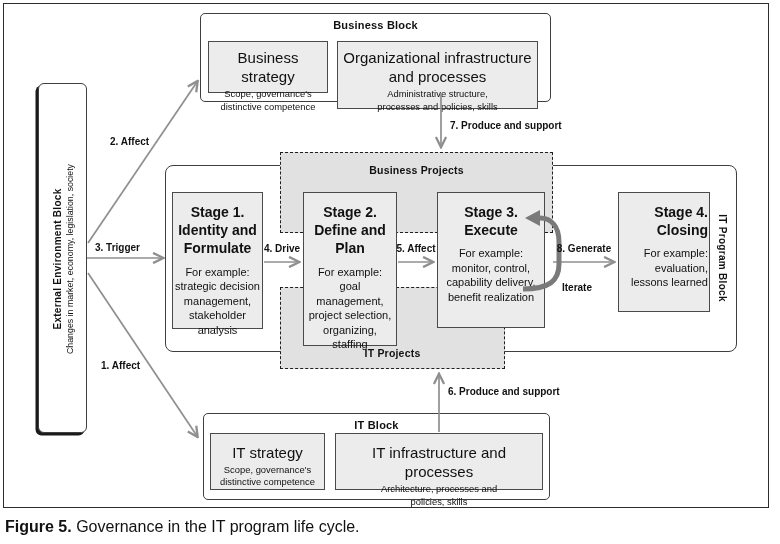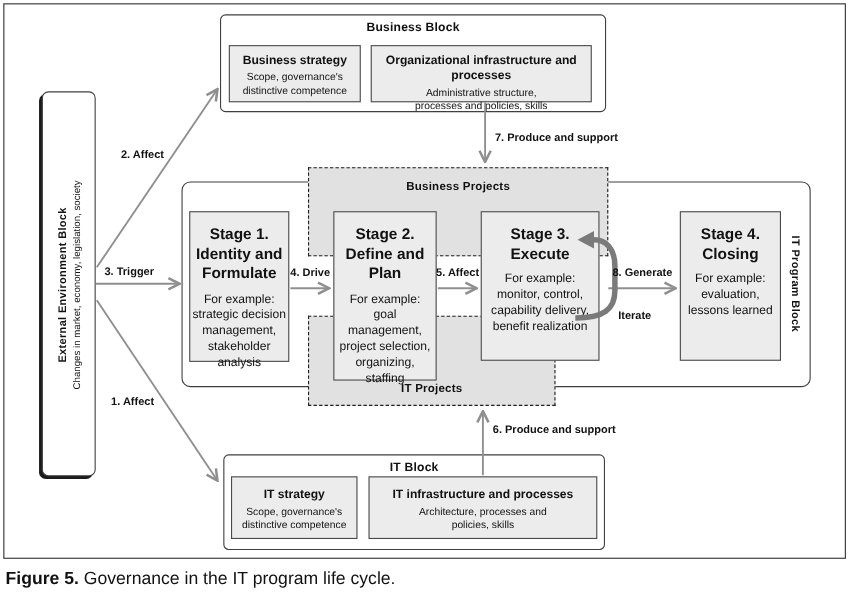--- a/index.html
+++ b/index.html
@@ -5,21 +5,21 @@
   html,body{margin:0;padding:0;background:#ffffff;}
   body{width:780px;height:544px;position:relative;font-family:"Liberation Sans",sans-serif;color:#111;overflow:hidden;}
   .abs{position:absolute;box-sizing:border-box;}
   
   .frame{left:3px;top:3px;width:766px;height:505px;border:1.5px solid #2e2e2e;background:#fff;}
   
   .block{border:1.4px solid #3f3f3f;border-radius:5px;background:#fff;z-index:1;}
   .block-title{font-weight:bold;font-size:11px;text-align:center;letter-spacing:.2px;}
   
   .gbox{background:#ececec;border:1px solid #4a4a4a;text-align:center;padding-top:6px;z-index:3;}
-  .gbox .t{font-weight:bold;font-size:11px;line-height:1.28;white-space:pre-line;}
+  .gbox .t{font-weight:normal;font-size:15px;line-height:1.28;white-space:pre-line;}
   .gbox .b{font-size:9.4px;line-height:1.3;white-space:pre-line;margin-top:2px;}
   
   .container-box{left:165px;top:165px;width:572px;height:187px;border:1.4px solid #3f3f3f;border-radius:8px;z-index:1;}
   
   .dashed{background:#e1e1e1;border:1.5px dashed #1f1f1f;z-index:2;}
   .proj-label{font-weight:bold;font-size:10.5px;text-align:center;letter-spacing:.2px;}
   
   .stage{background:#ececec;border:1.2px solid #4a4a4a;text-align:center;padding:10px 1px 0 1px;z-index:3;}
   .stage .t{font-weight:bold;font-size:14px;line-height:1.3;white-space:pre-line;}
   .stage .b{font-size:11px;line-height:1.32;white-space:pre-line;margin-top:7px;}
@@ -63,21 +63,21 @@
 </div>
 
 <div class="abs block" style="left:200px;top:13px;width:351px;height:89px;">
   <div class="block-title" style="margin-top:5px;">Business Block</div>
 </div>
 <div class="abs gbox" style="left:208px;top:41px;width:120px;height:52px;">
   <div class="t">Business strategy</div>
   <div class="b">Scope, governance's
 distinctive competence</div>
 </div>
-<div class="abs gbox" style="left:337px;top:41px;width:201px;height:52px;">
+<div class="abs gbox" style="left:337px;top:41px;width:201px;height:68px;">
   <div class="t">Organizational infrastructure and processes</div>
   <div class="b">Administrative structure,
 processes and policies, skills</div>
 </div>
 
 <div class="abs block" style="left:203px;top:413px;width:347px;height:87px;">
   <div class="block-title" style="margin-top:5px;">IT Block</div>
 </div>
 <div class="abs gbox" style="left:210px;top:433px;width:115px;height:57px;padding-top:9px;">
   <div class="t">IT strategy</div>
@@ -110,21 +110,21 @@
 staffing</div>
 </div>
 <div class="abs stage" style="left:437px;top:192px;width:108px;height:136px;">
   <div class="t">Stage 3.
 Execute</div>
   <div class="b">For example:
 monitor, control,
 capability delivery,
 benefit realization</div>
 </div>
-<div class="abs stage" style="left:618px;top:192px;width:92px;height:136px;">
+<div class="abs stage" style="left:618px;top:192px;width:92px;height:120px;text-align:right;">
   <div class="t">Stage 4.
 Closing</div>
   <div class="b">For example:
 evaluation,
 lessons learned</div>
 </div>
 
 <svg class="overlay" width="780" height="544" viewBox="0 0 780 544">
   <defs>
     <marker id="arr" viewBox="0 0 10 10" refX="8" refY="5" markerWidth="7.5" markerHeight="7.5" orient="auto">

